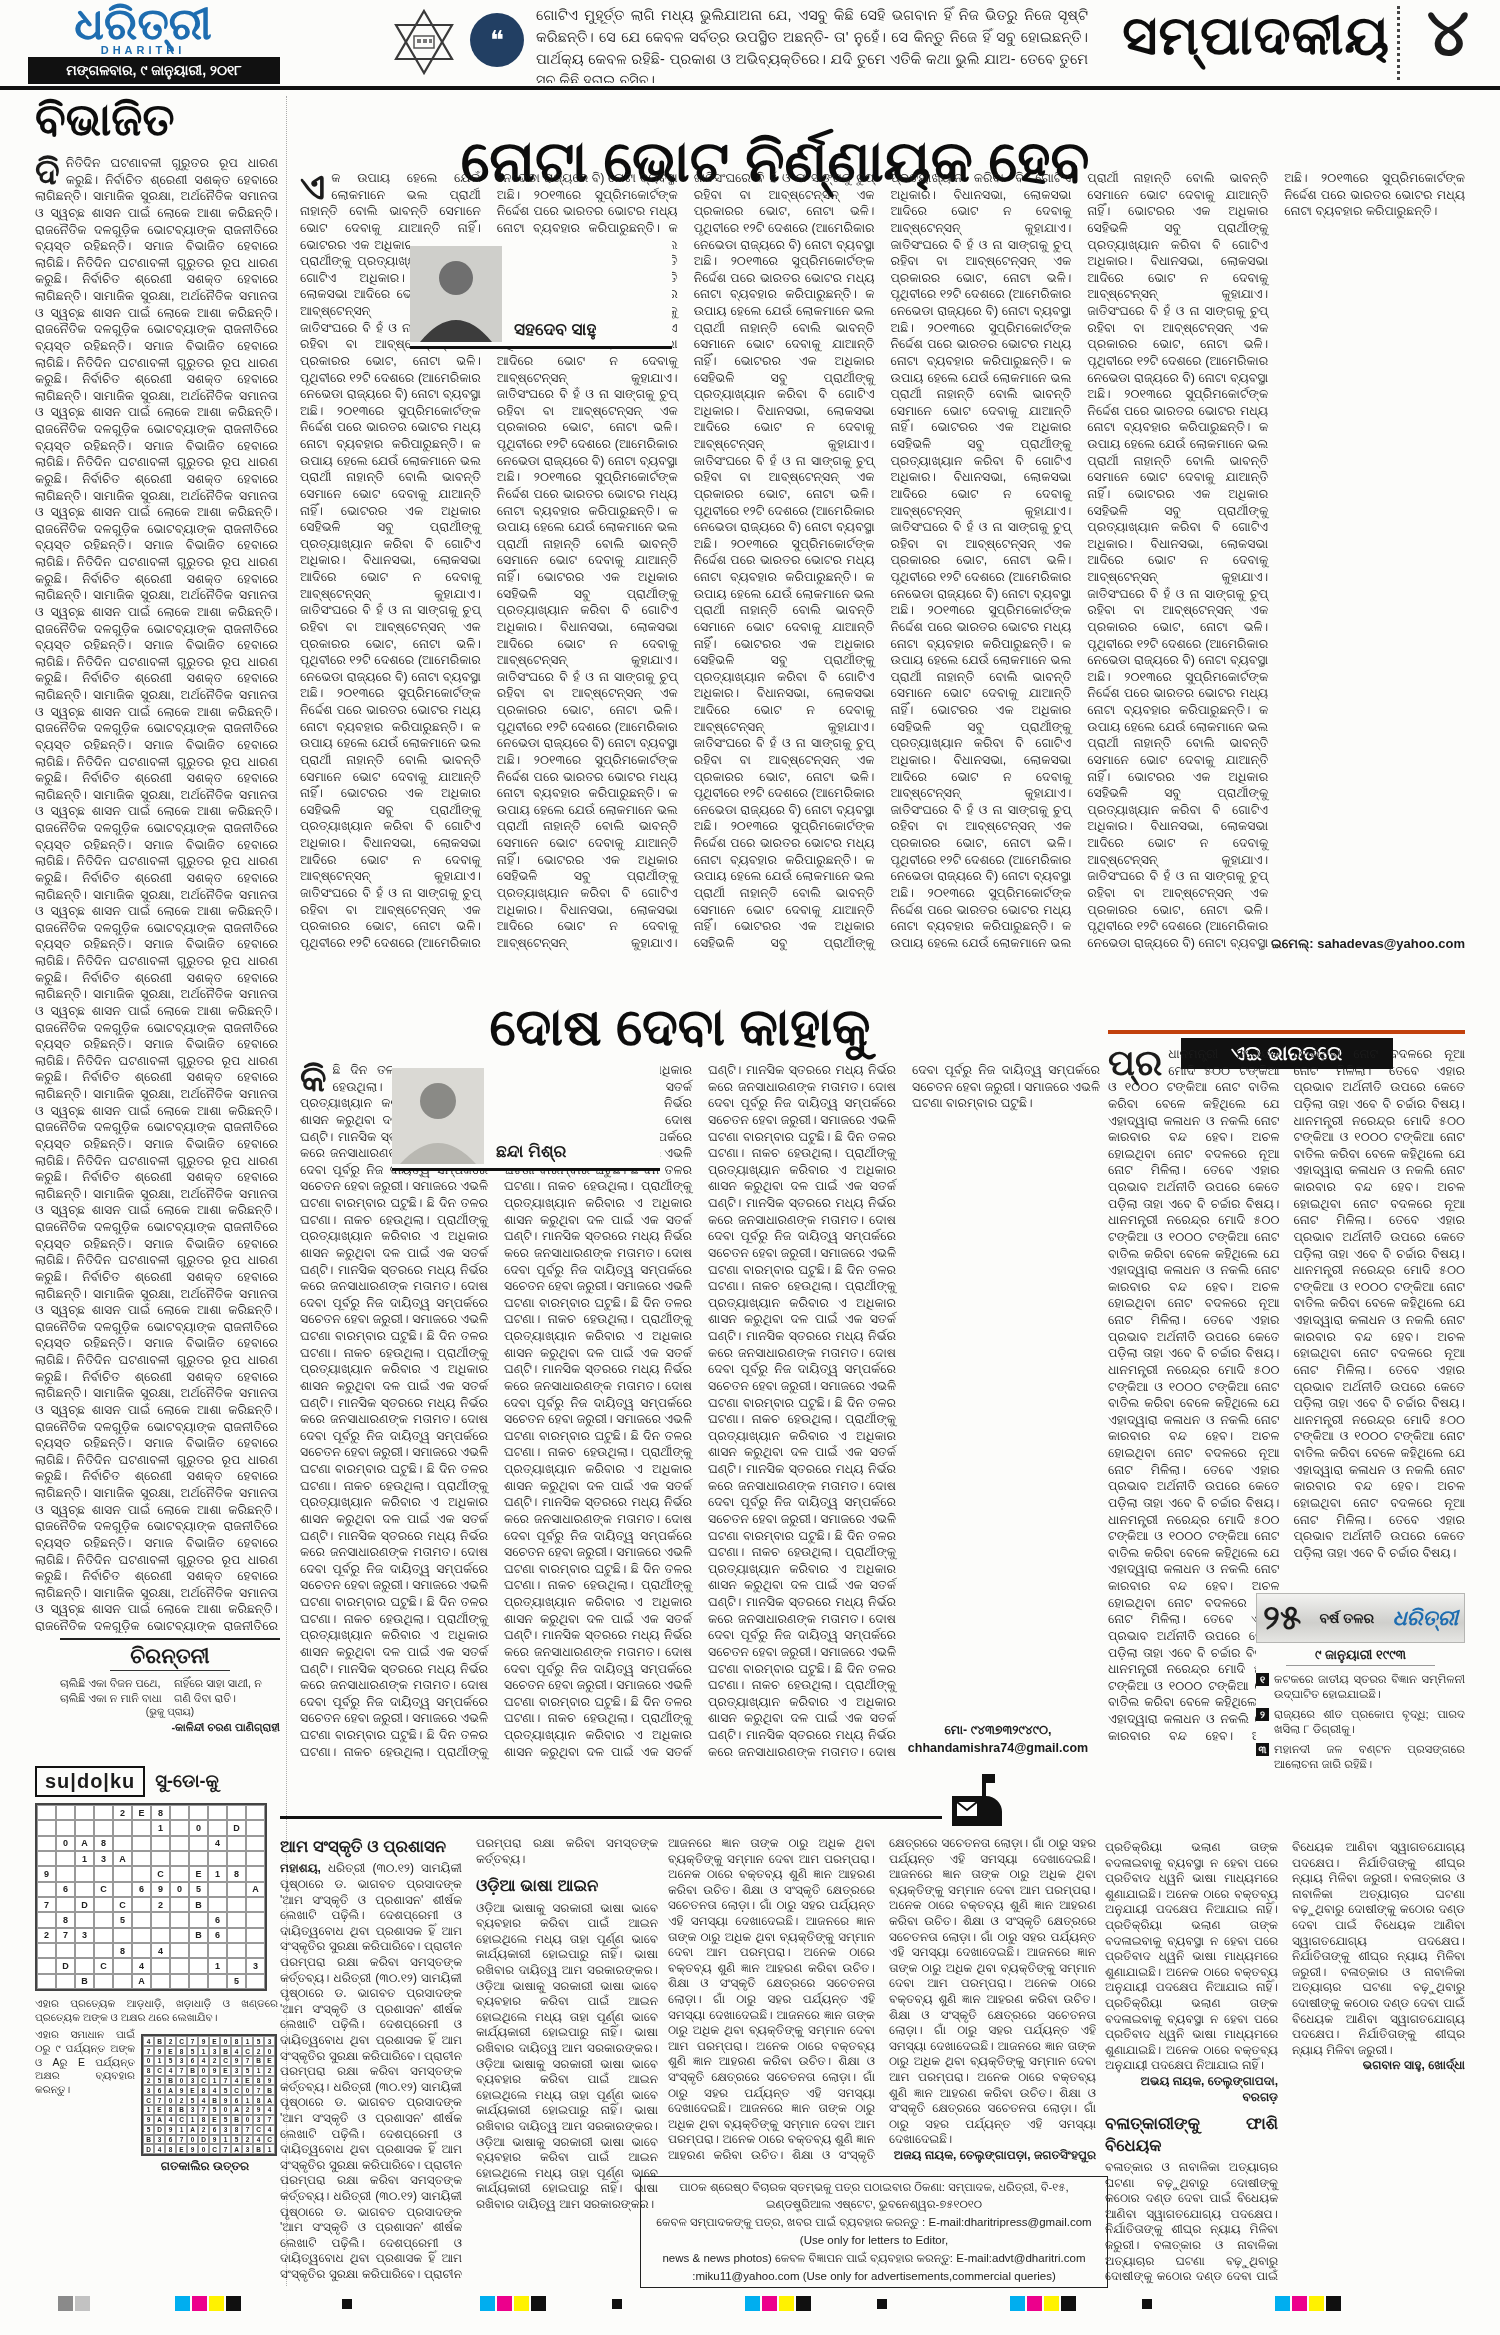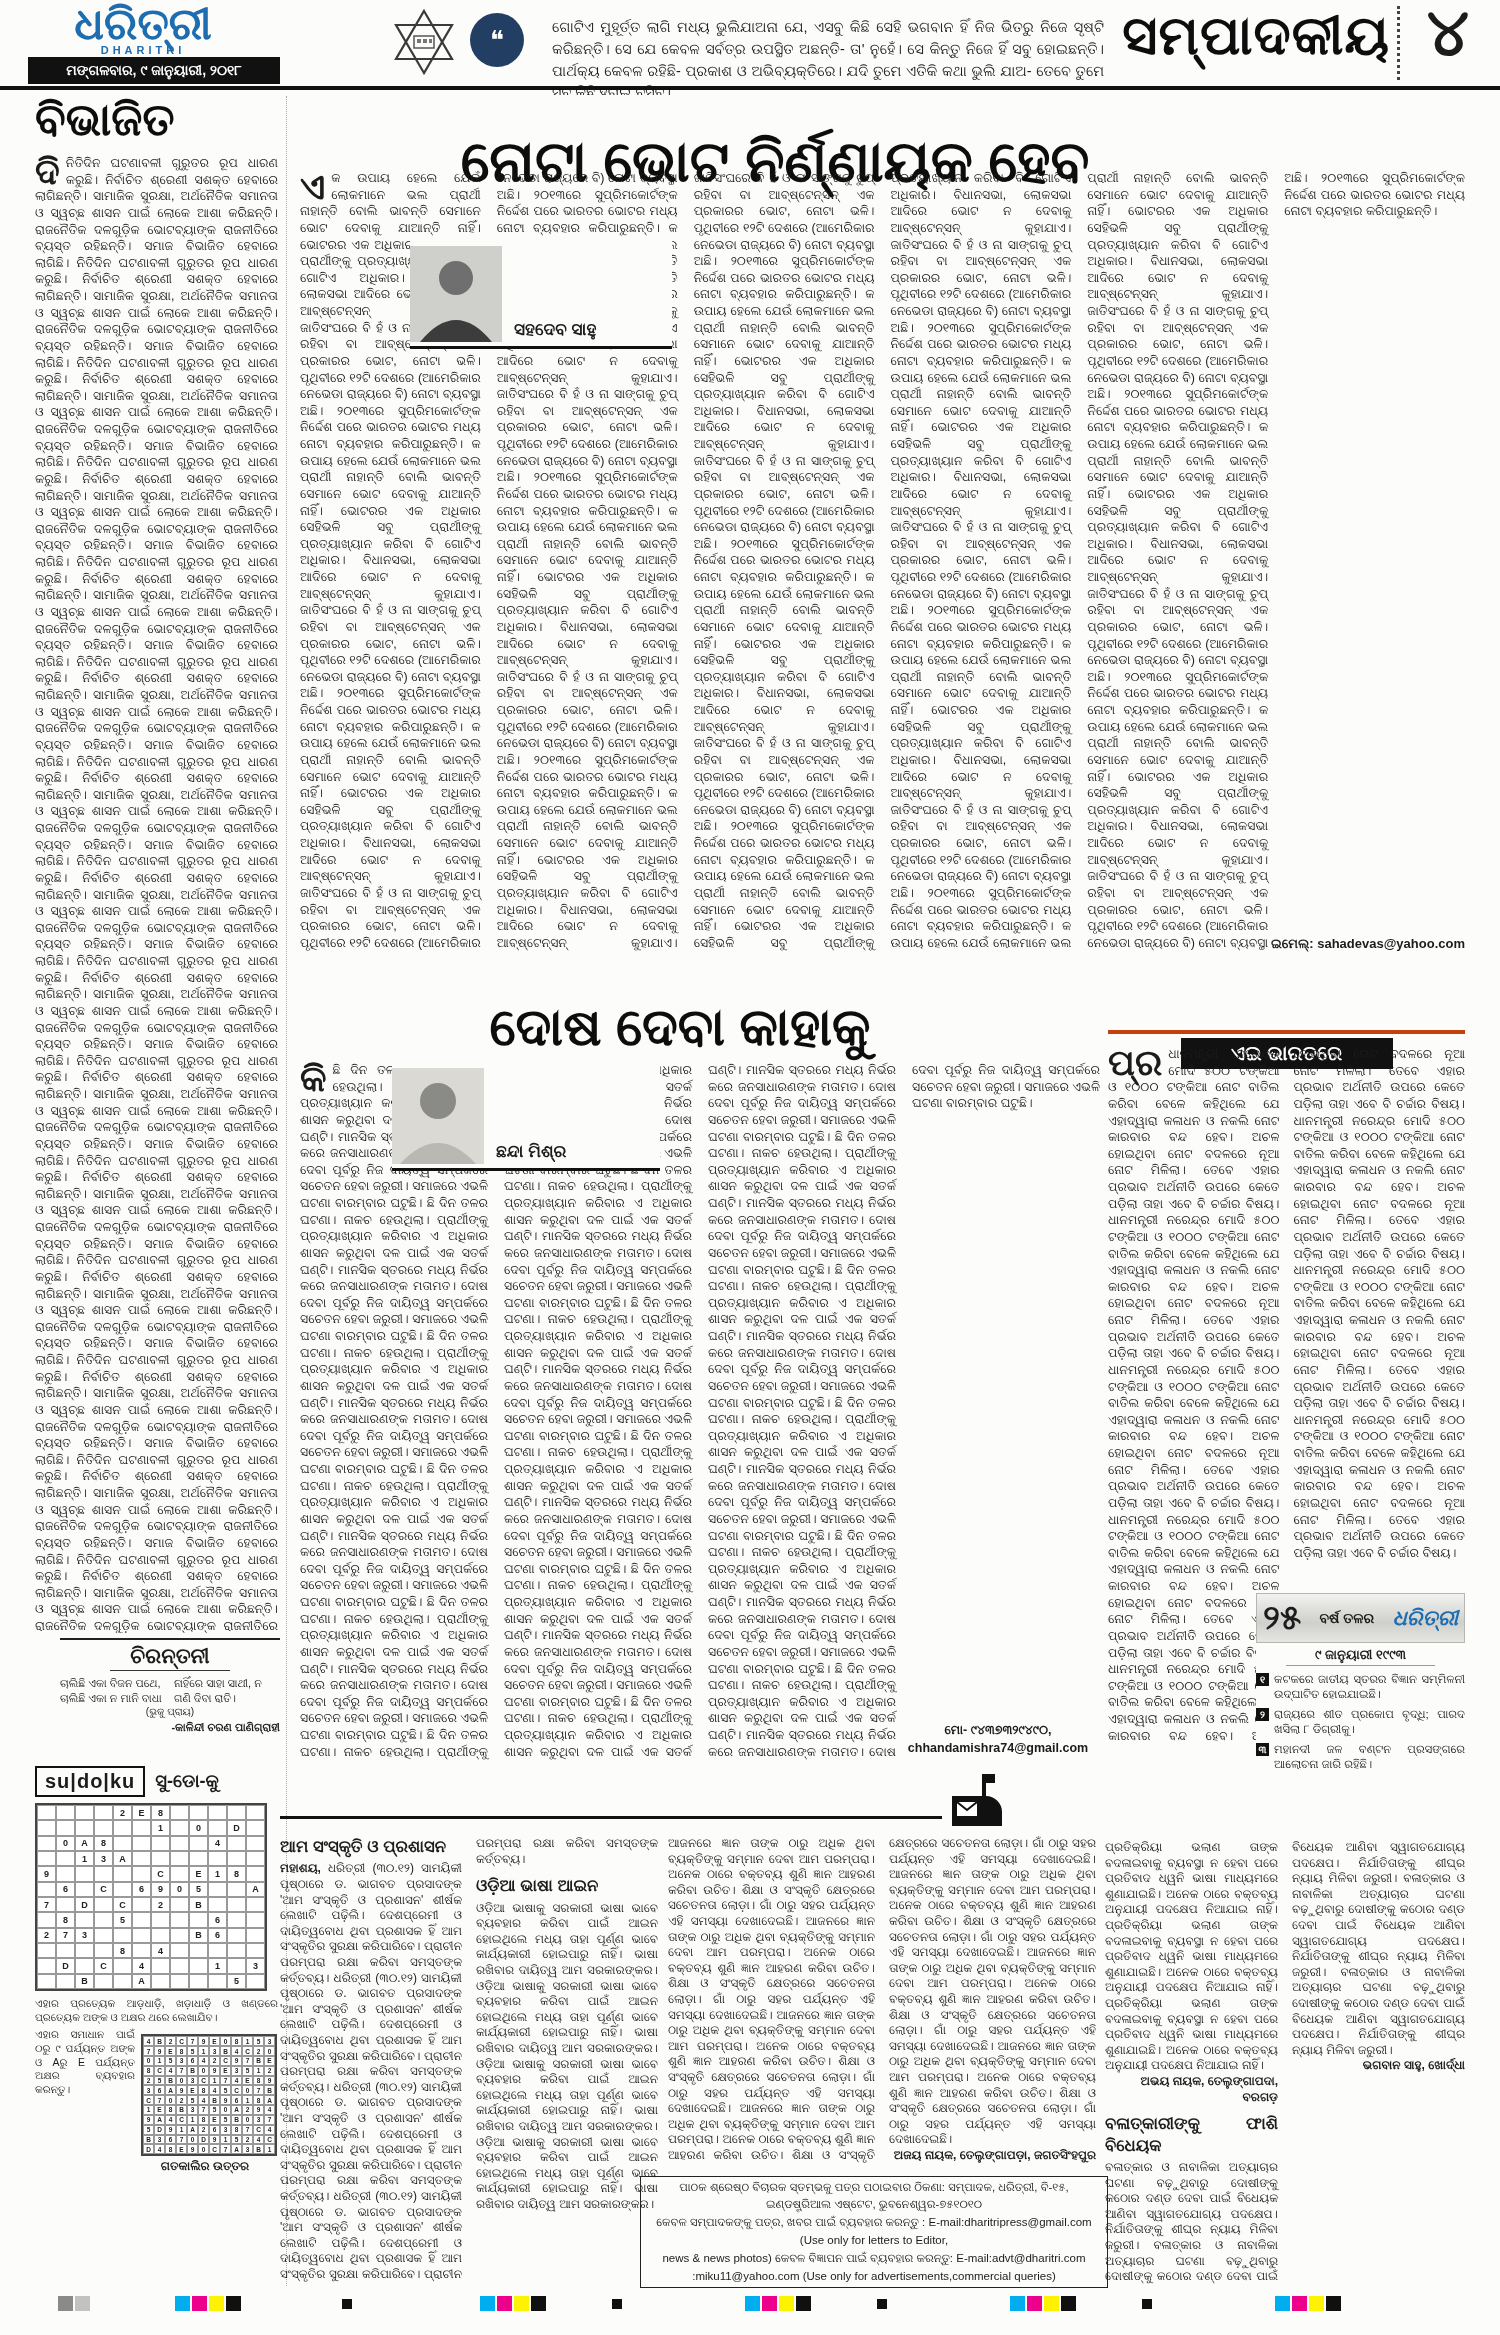--- a/index.html
+++ b/index.html
@@ -8,22 +8,22 @@
   
   .logo{position:absolute;left:38px;top:2px;width:210px;text-align:center;}
   .logo .odia{font-size:44px;font-weight:800;color:#1e6db0;line-height:1;}
   .logo .latin{font-size:11px;font-weight:700;color:#1e6db0;letter-spacing:4px;margin-top:-2px;}
   .datebar{position:absolute;left:28px;top:57px;width:252px;height:27px;background:#111;color:#fff;
            font-size:14px;font-weight:700;display:flex;align-items:center;justify-content:center;}
   .emblem{position:absolute;left:390px;top:8px;}
   .qicon{position:absolute;left:470px;top:13px;width:54px;height:54px;border-radius:50%;
          background:#223f63;color:#fff;display:flex;align-items:center;justify-content:center;
          font-size:26px;font-family:"Liberation Serif",serif;}
-  .quote{position:absolute;left:536px;top:17px;width:552px;height:78px;font-size:14.5px;line-height:1.5;
-         text-align:justify;overflow:hidden;margin-left:16px;}
+  .quote{position:absolute;left:536px;top:5px;width:552px;height:78px;font-size:14.5px;line-height:1.5;
+         text-align:justify;overflow:hidden;}
   .ed-title{position:absolute;left:1082px;top:4px;width:308px;font-size:54px;font-weight:800;
             text-align:right;letter-spacing:1px;color:#0d0d0d;}
   .vdot{position:absolute;left:1397px;top:6px;height:74px;border-left:3px dotted #444;}
   .pagenum{position:absolute;left:1408px;top:-6px;width:80px;font-size:66px;font-weight:800;text-align:center;}
   .hrule{position:absolute;left:0;top:86px;width:1500px;height:4px;background:#111;}
   
   .bodytext{font-size:12.5px;line-height:1.33;text-align:justify;overflow:hidden;column-fill:auto;}
   .dropcap{float:left;font-size:36px;line-height:.85;font-weight:800;margin:2px 6px 0 0;}
   .headline{font-weight:800;color:#0d0d0d;}
   

